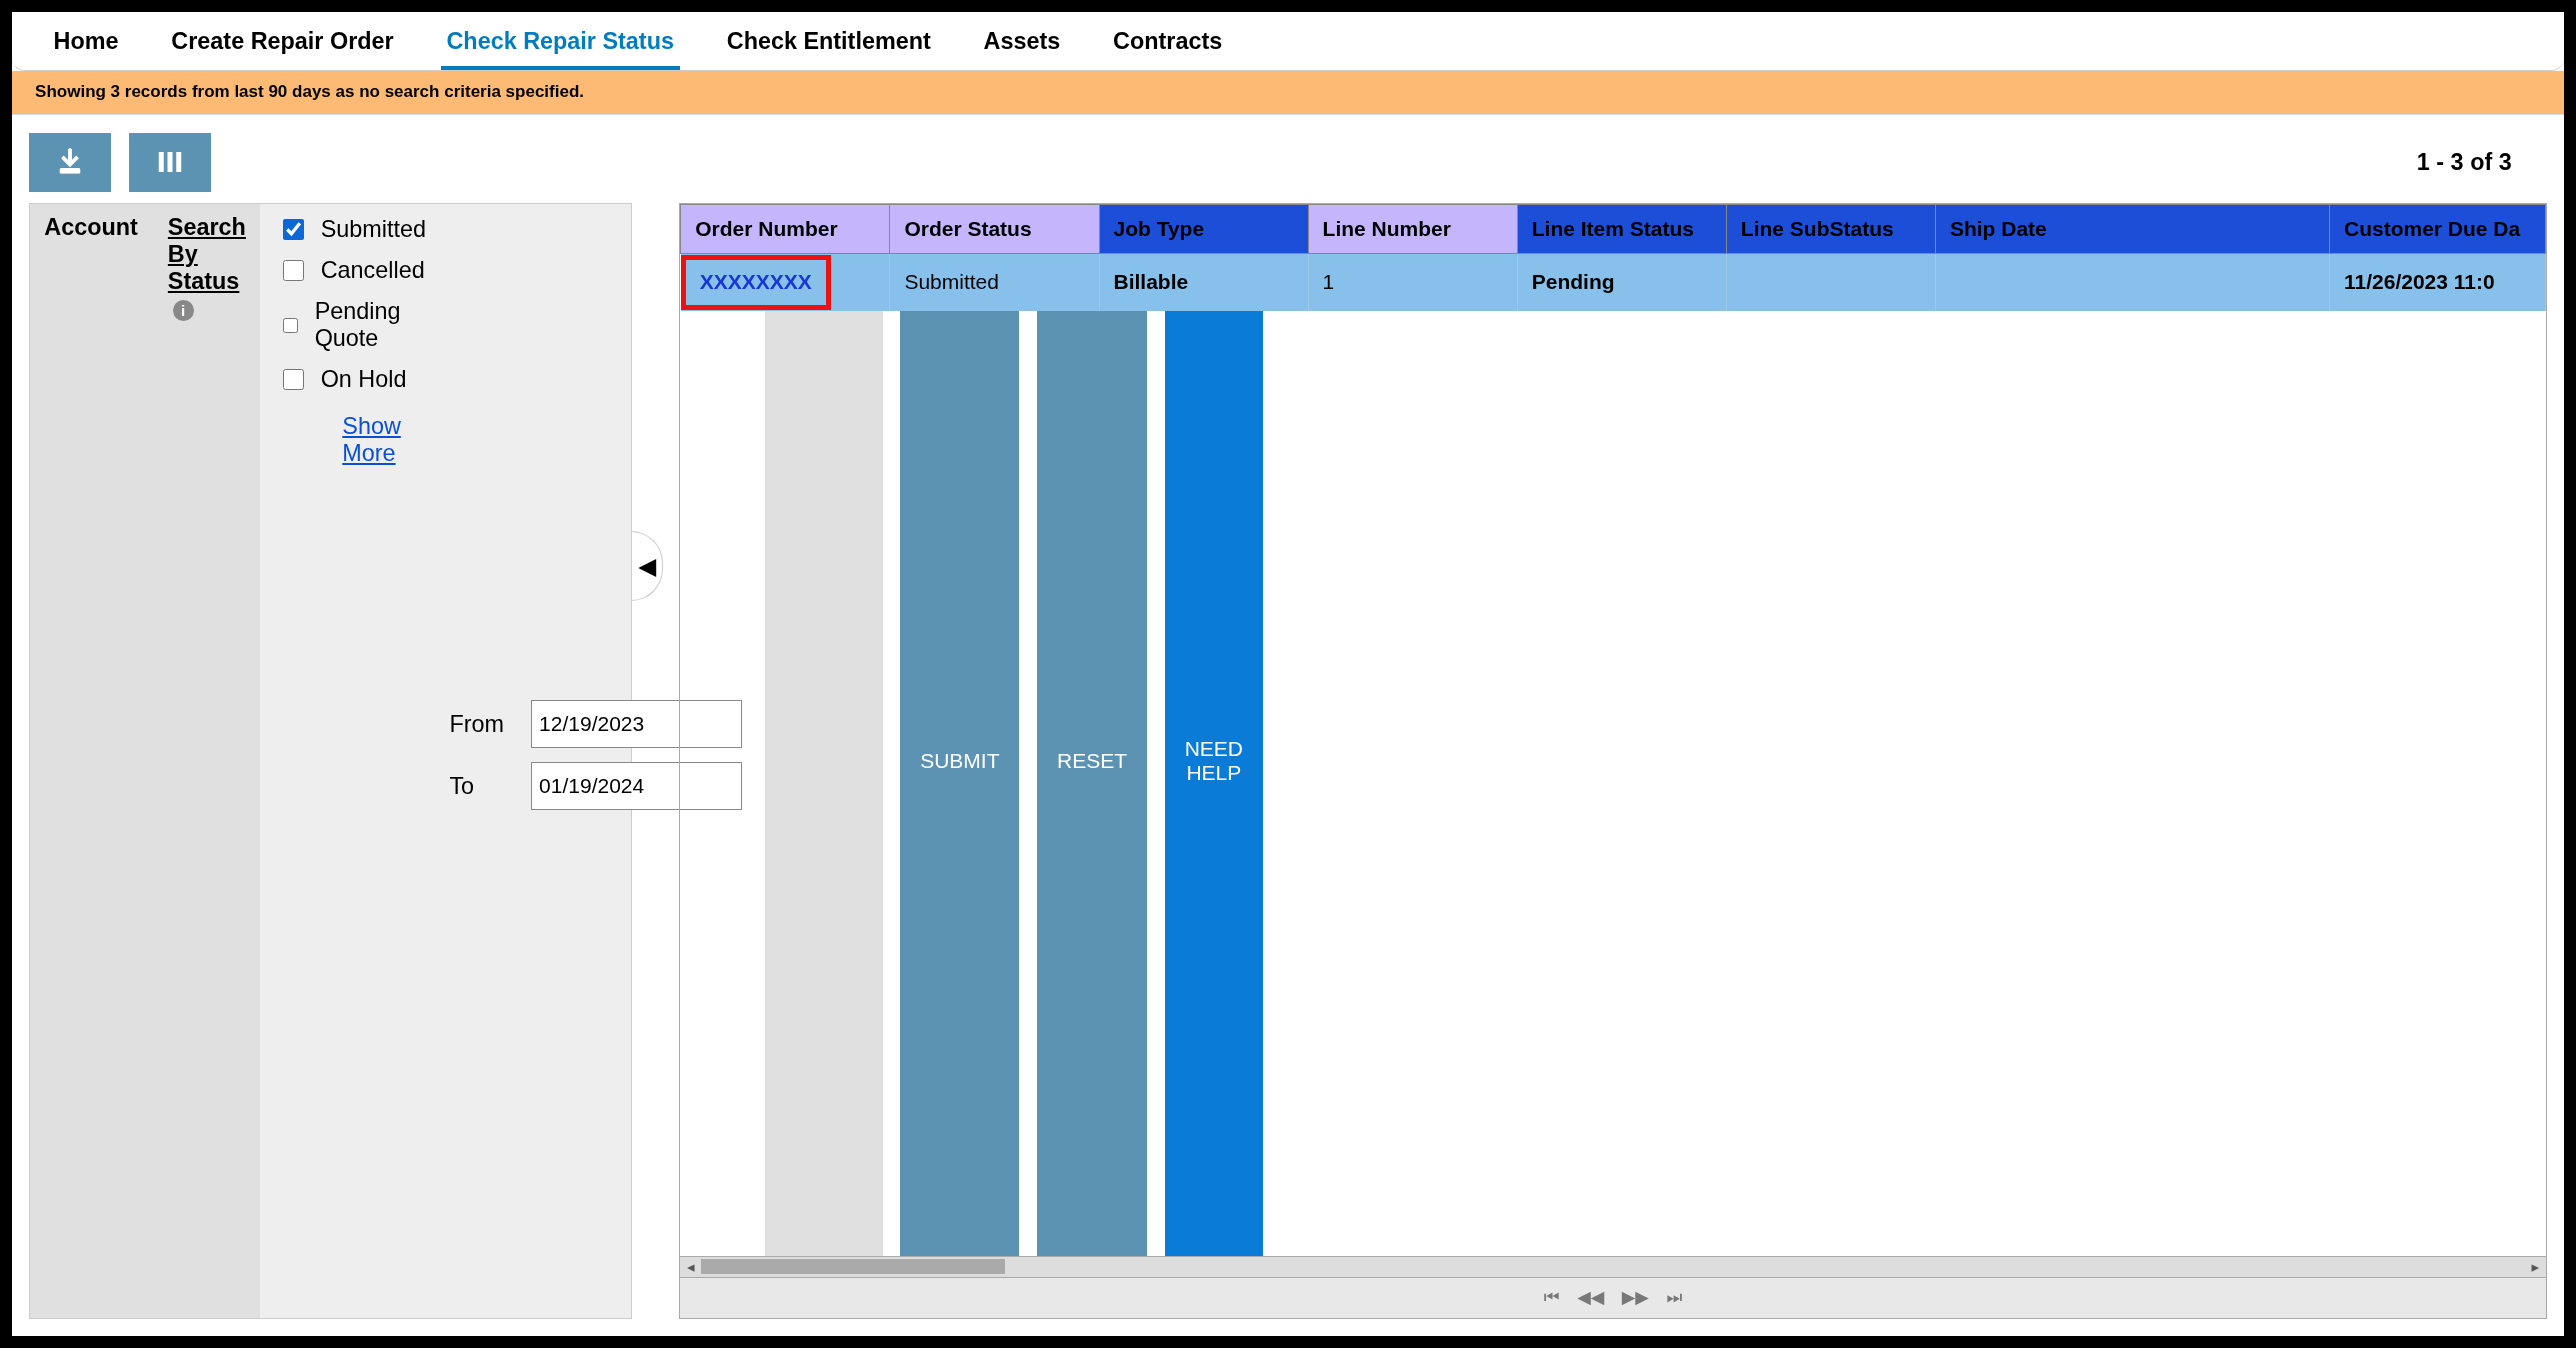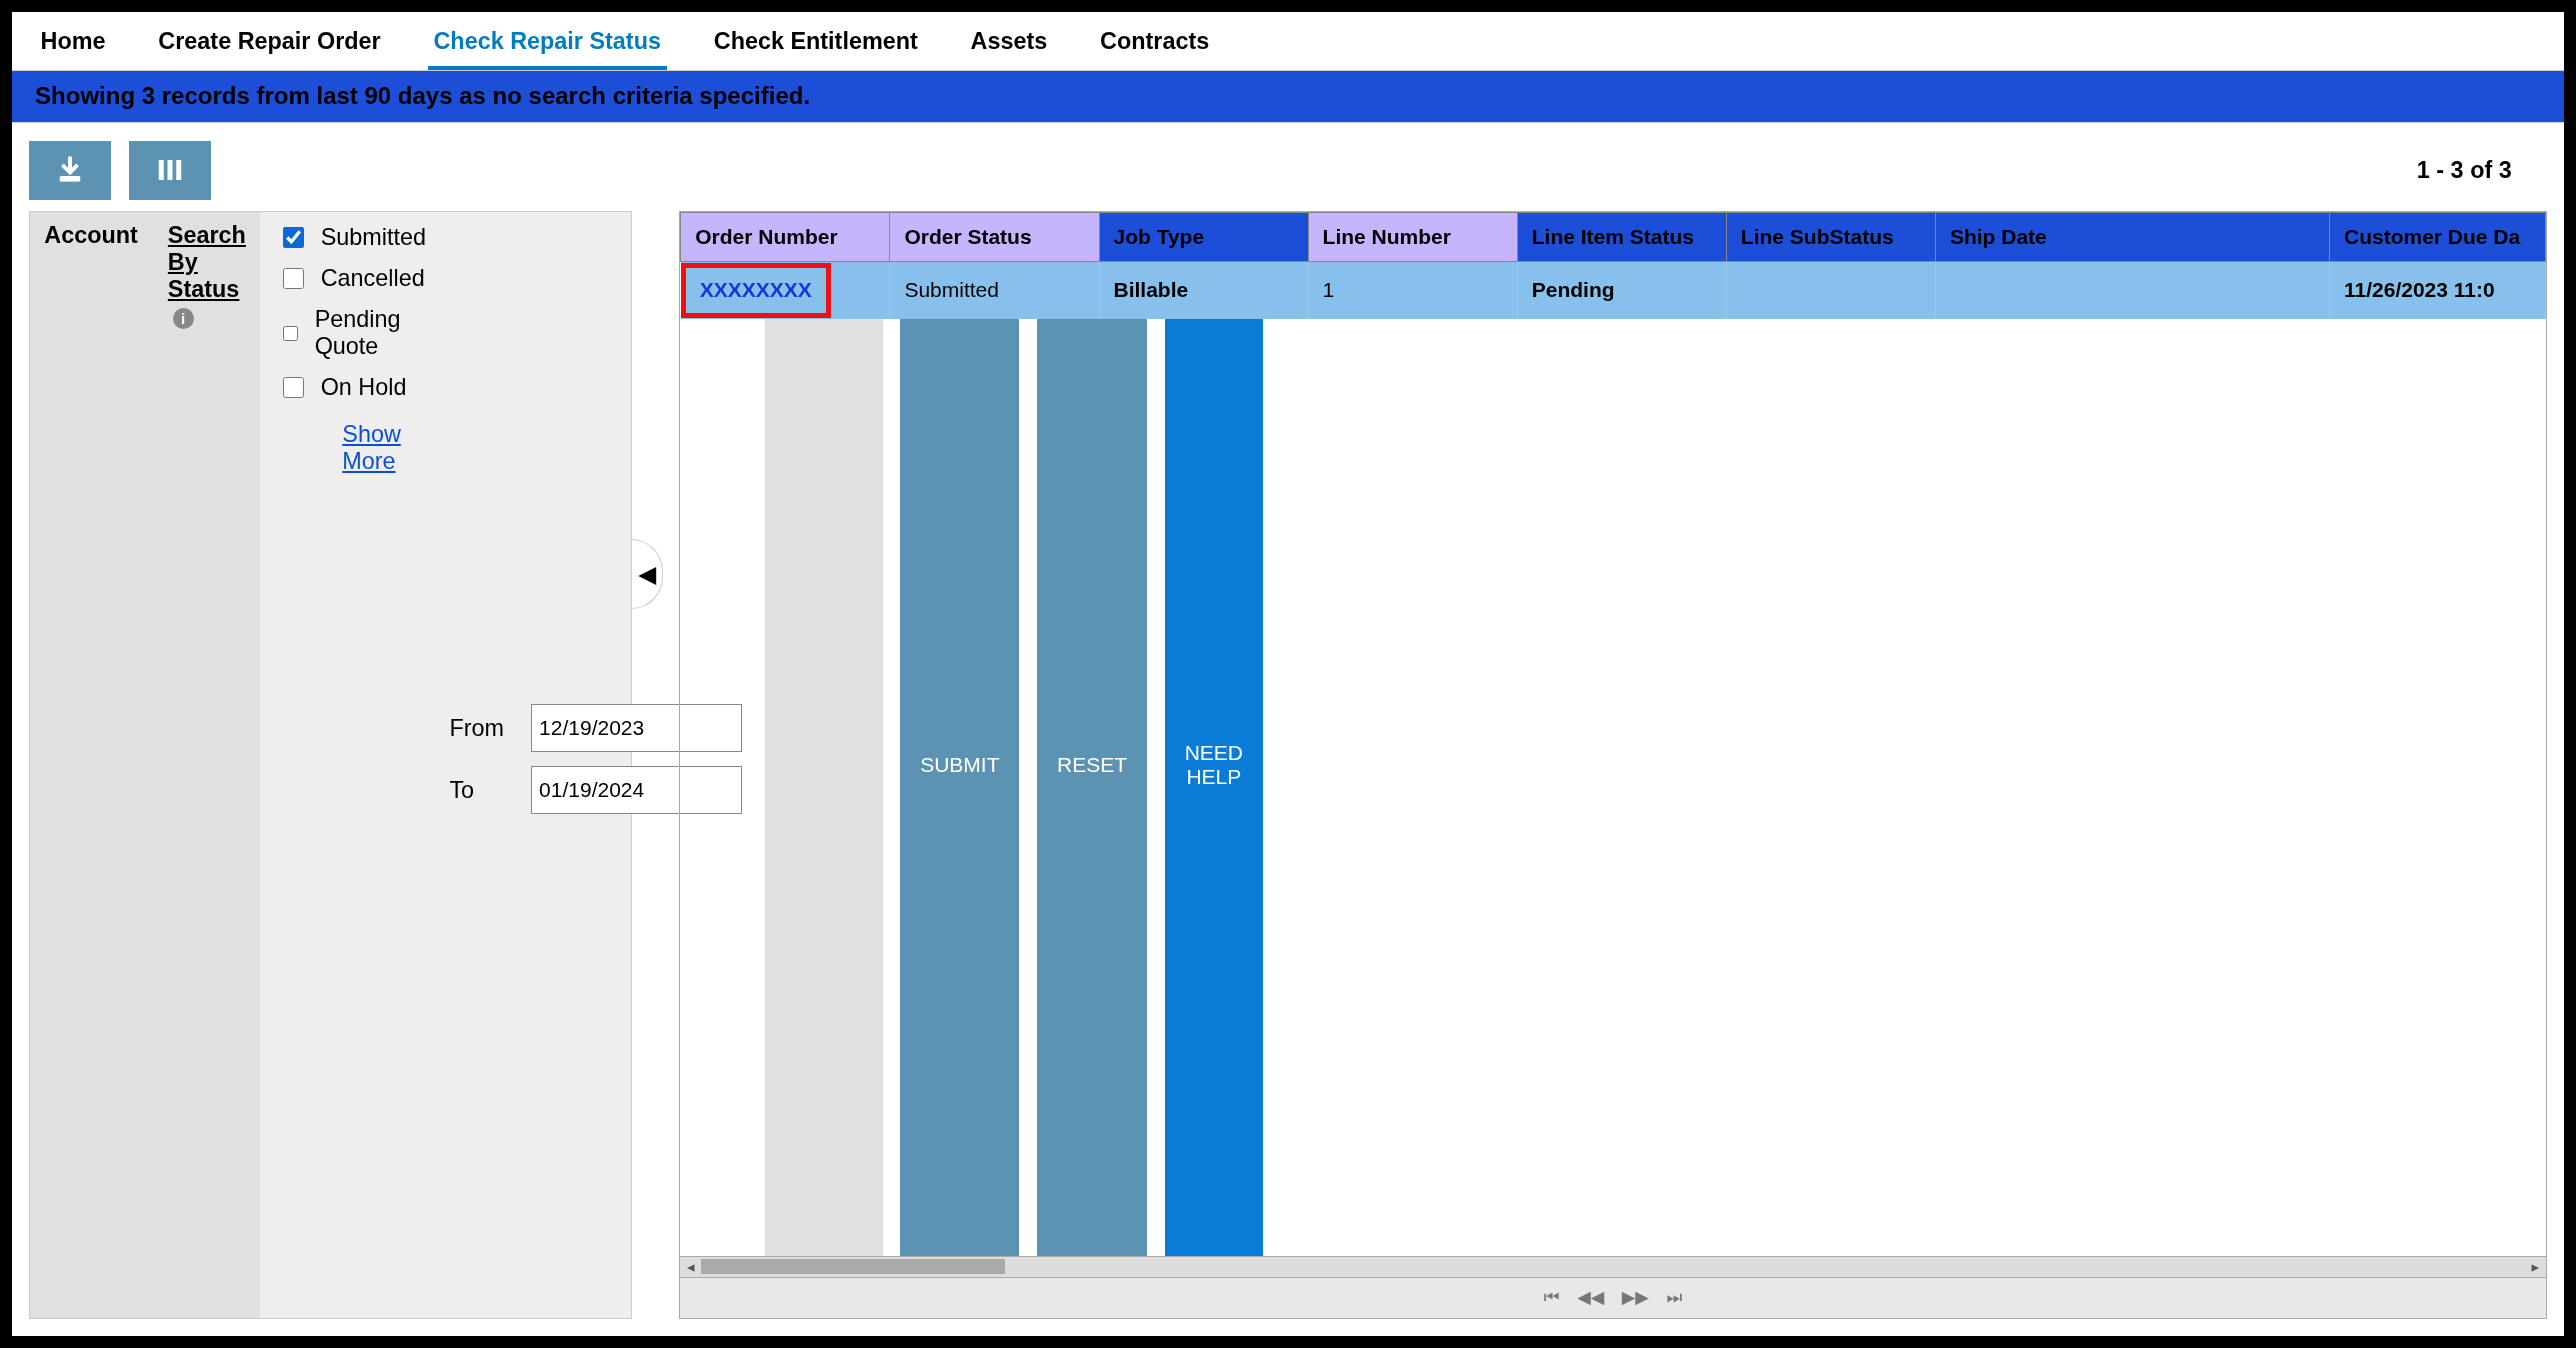--- a/index.html
+++ b/index.html
@@ -16,43 +16,44 @@
     width: 100%;
     height: 100%;
     display: flex;
     flex-direction: column;
     overflow: hidden;
   }
   
   .tabbar {
     display: flex;
     align-items: flex-end;
-    padding: 0 23px;
+    padding: 0 36px;
     border-bottom: 0.6px solid #ccc;
     height: 59px;
+    border-radius: 13px;
   }
   .tab {
     margin-right: 41px;
     padding: 17.6px 5.9px 10.5px 5.9px;
     font-weight: bold;
     font-size: 23.4px;
     color: #000;
     cursor: pointer;
     border-bottom: 4.7px solid transparent;
   }
   .tab.active {
     color: #007cbf;
     border-bottom: 4.7px solid #007cbf;
   }
   
   .banner {
-    background: #1d4ed8;
+    background: #fdba74;
     border-bottom: 0.6px solid #cde;
     padding: 11.7px 23.4px;
-    font-size: 24px;
+    font-size: 17px;
     font-weight: bold;
   }
   
   .main {
     flex: 1;
     display: flex;
     flex-direction: column;
     padding: 17.6px;
     position: relative;
   }

